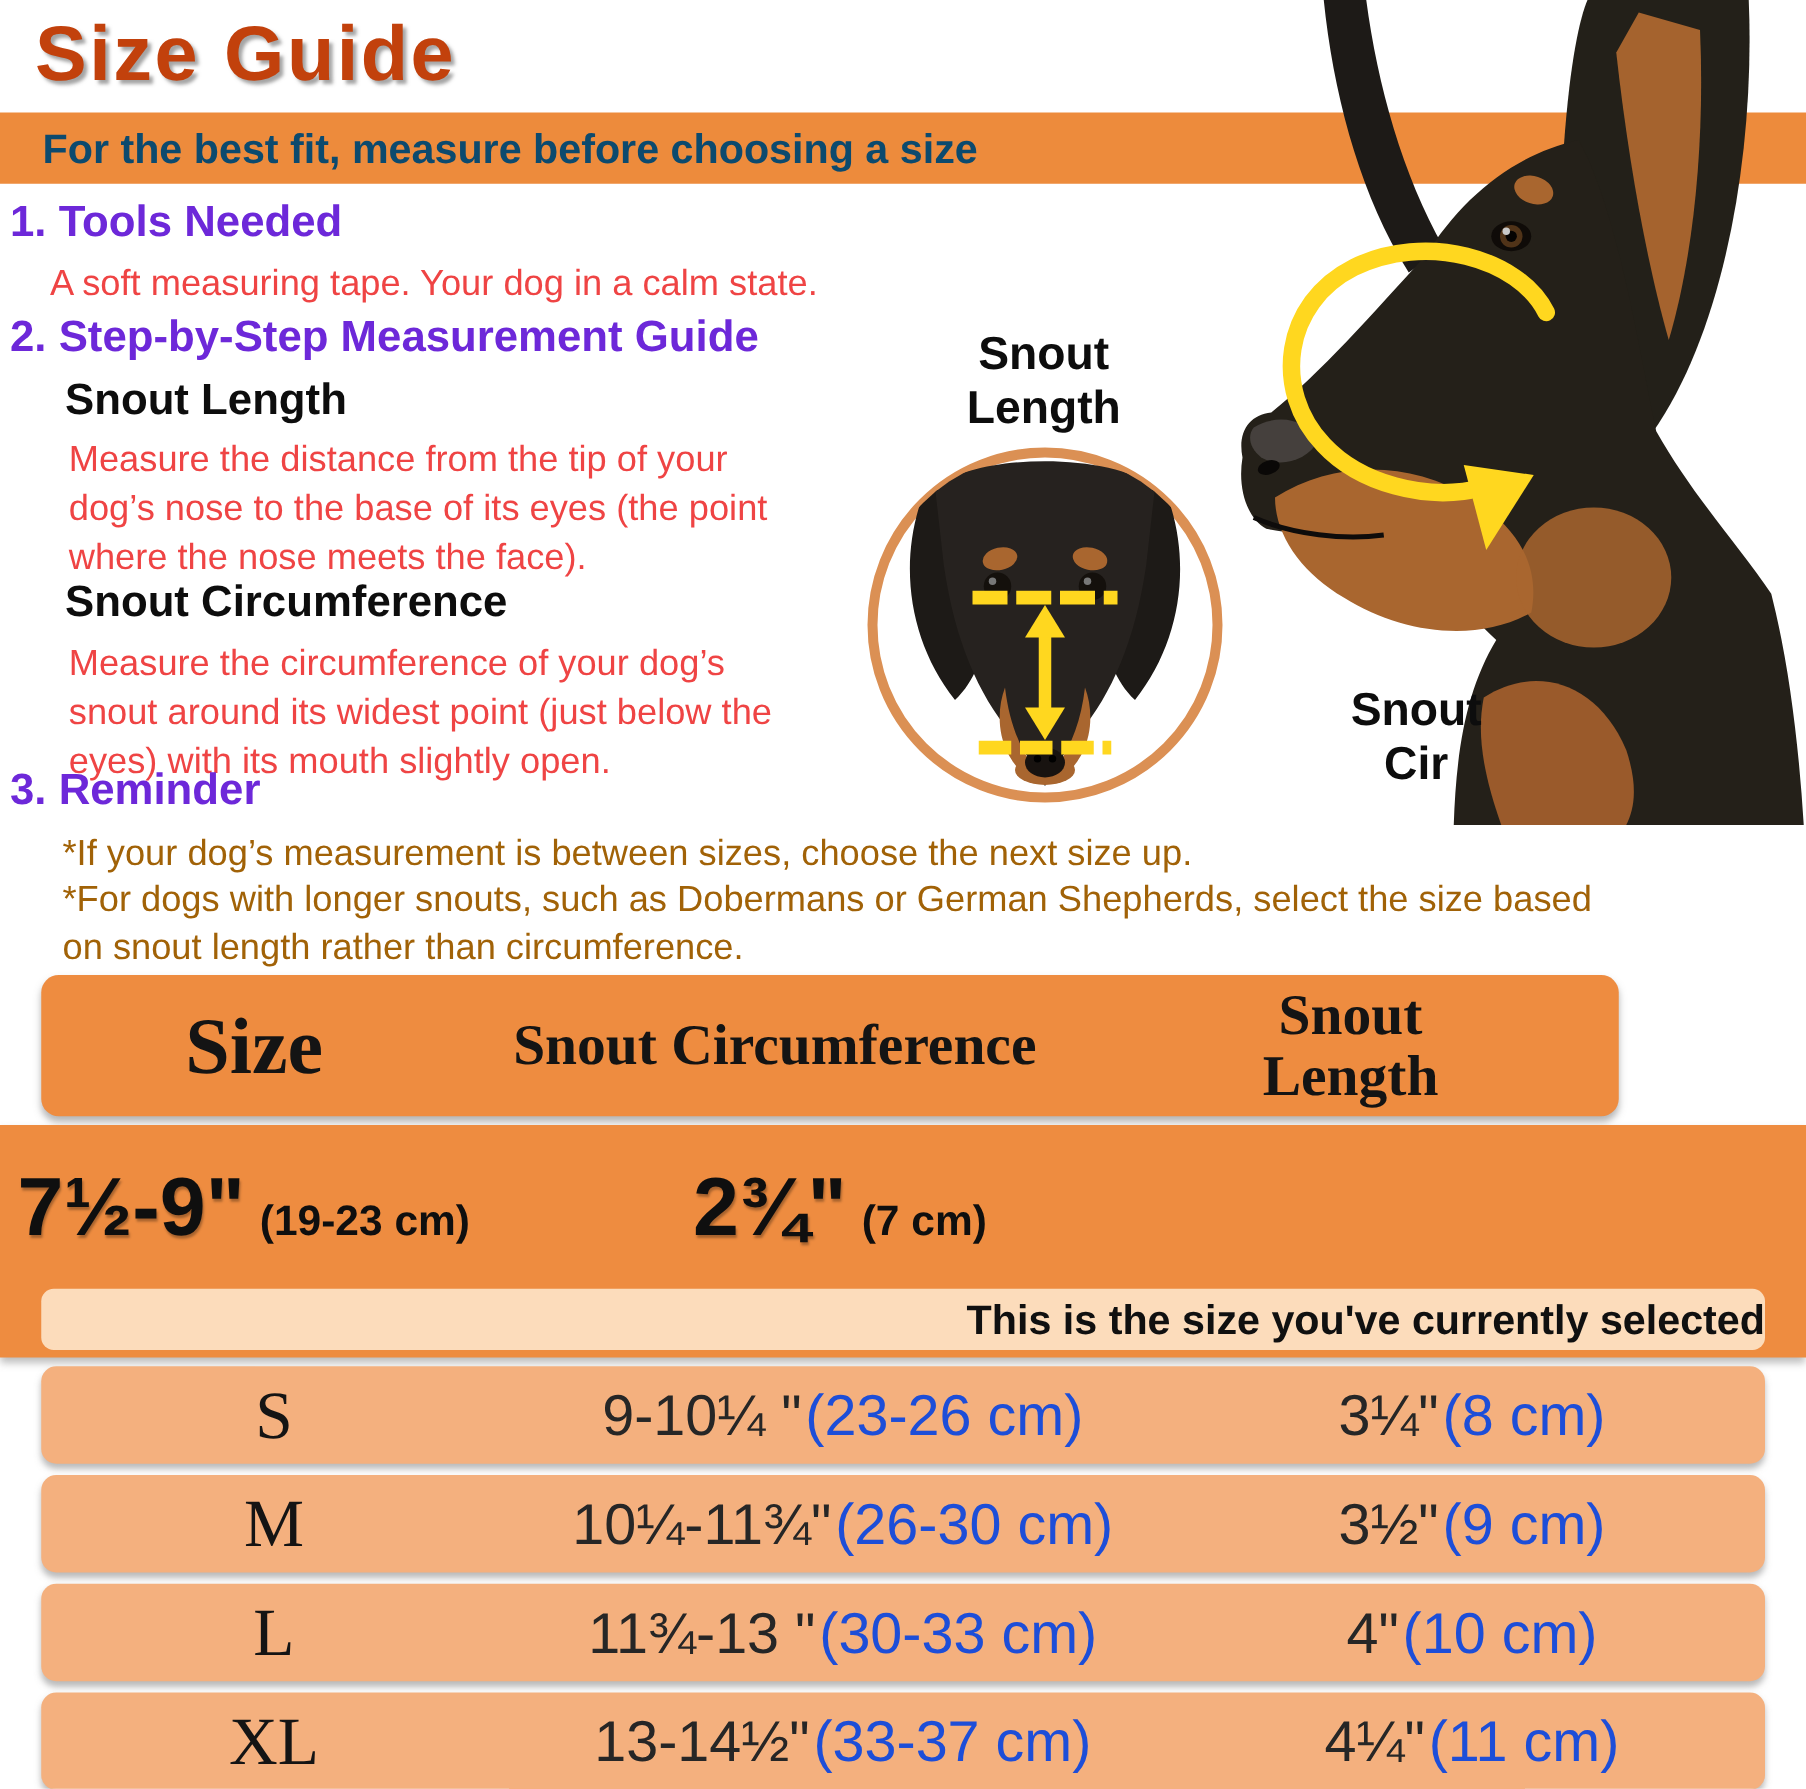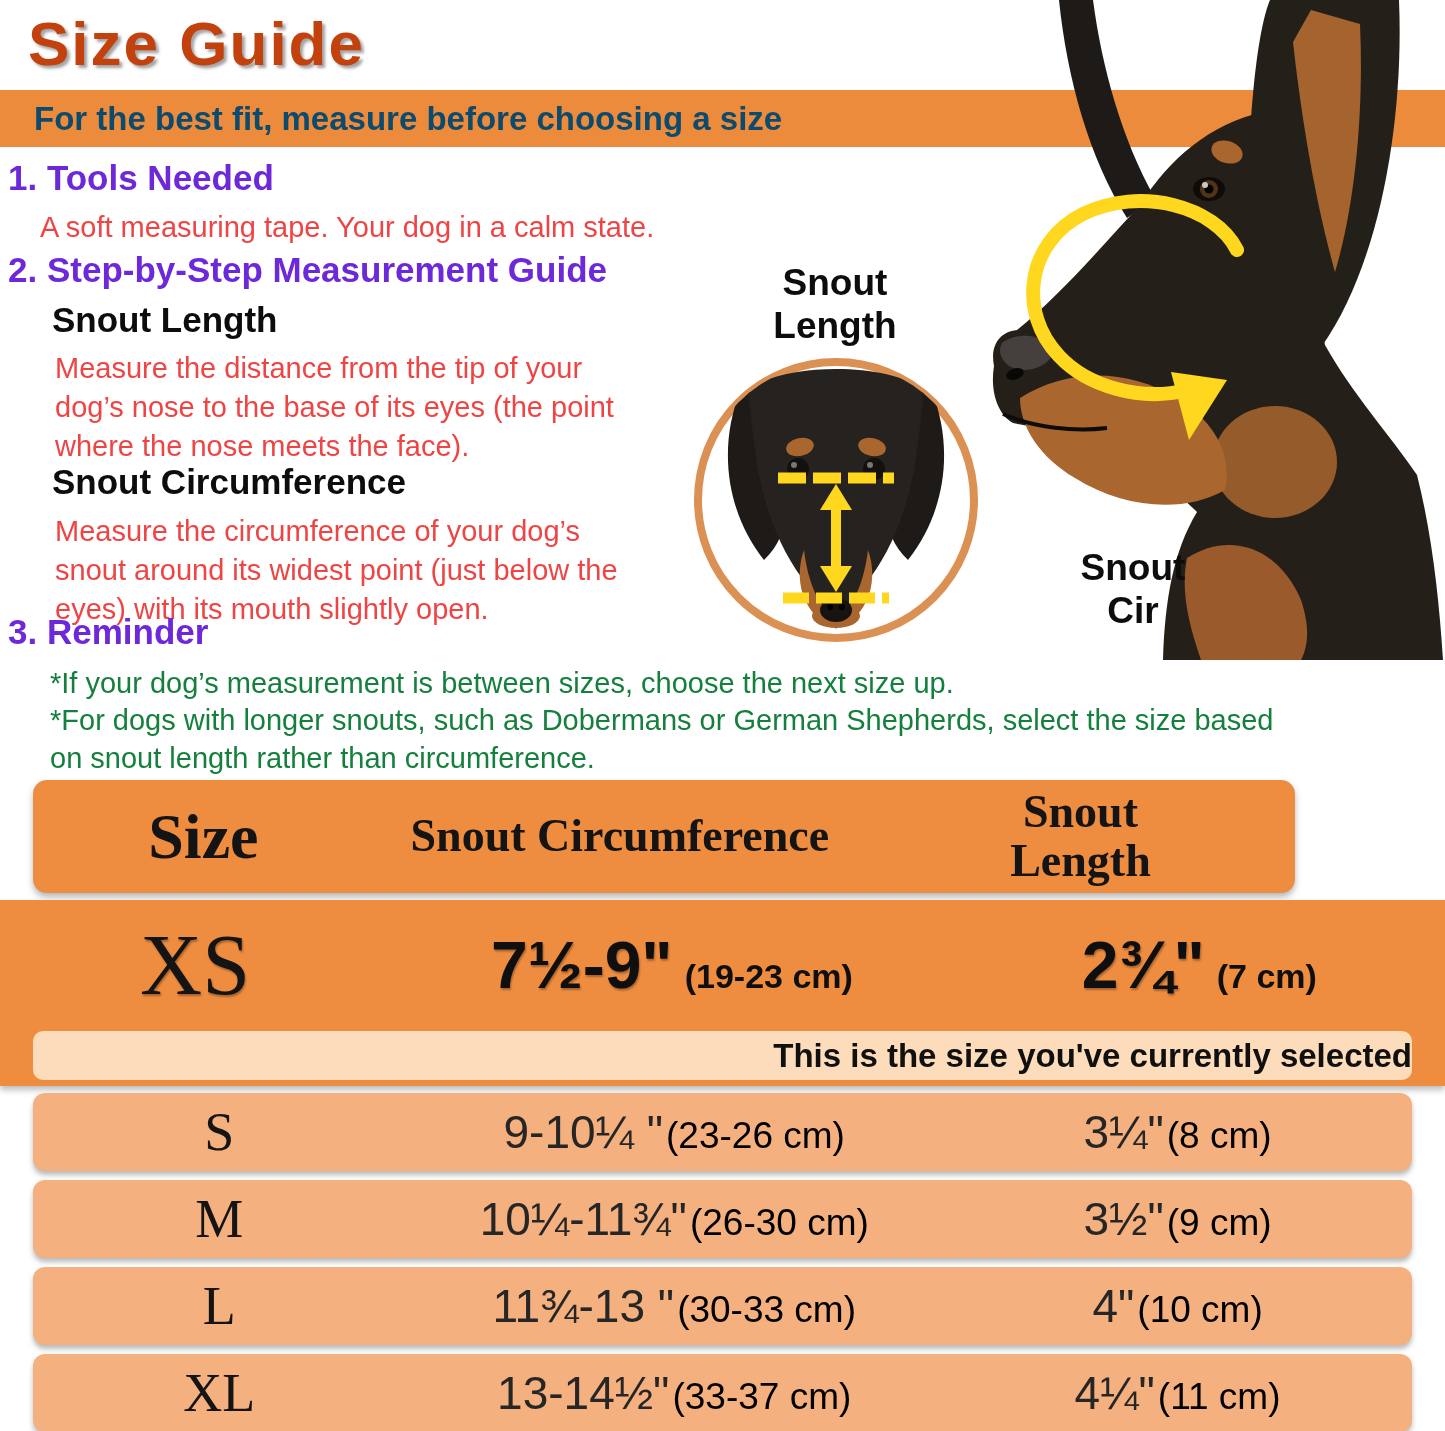--- a/index.html
+++ b/index.html
@@ -16,21 +16,21 @@
   
   .fit-banner{
     left:0;top:90px;width:1445px;height:57px;background:#ED8B3C;z-index:1;
     display:flex;align-items:center;
   }
   .fit-banner span{font-size:33px;font-weight:700;color:#0c4a6e;padding-left:34px;}
   
   .h-num{font-size:35px;font-weight:700;color:#6d28d9;z-index:3;}
   .h-sub{font-size:35px;font-weight:700;color:#0d0d0d;z-index:3;}
   .body-text{font-size:29px;color:#ef4444;line-height:1.35;z-index:3;}
-  .note-text{font-size:29px;color:#15803d;line-height:1.32;z-index:3;}
+  .note-text{font-size:29px;color:#a16207;line-height:1.32;z-index:3;}
   
   .diagram-label{
     font-size:37px;font-weight:700;color:#0d0d0d;text-align:center;line-height:1.15;z-index:4;
   }
   
   .grid3{display:grid;grid-template-columns:27% 39% 34%;width:100%;height:100%;}
   .cell{display:flex;align-items:center;justify-content:center;text-align:center;}
   .serif{font-family:"Liberation Serif",serif;color:#141414;}
   
   .table-header{
@@ -59,21 +59,21 @@
   .selected-strip span{font-size:33px;font-weight:700;color:#101010;}
   
   .rows-host{left:0;top:1093px;width:1445px;z-index:3;}
   .size-row{
     position:relative;margin:0 33px 9px 33px;height:78px;background:#F4B07E;border-radius:12px;
     box-shadow:0 4px 5px rgba(120,120,120,.5);
     display:grid;grid-template-columns:27% 39% 34%;
   }
   .row-size{font-size:54px;}
   .row-num{font-size:46px;color:#262626;}
-  .row-cm{font-size:37px;color:#000000;margin-left:3px;}
+  .row-cm{font-size:46px;color:#1d4ed8;margin-left:3px;}
   
   .circle-diagram{left:688px;top:352px;width:296px;height:296px;z-index:2;}
   .dog-photo{left:975px;top:0;width:470px;height:660px;z-index:2;}
 </style>
 </head>
 <body>
 
 <div class="abs page-title">Size Guide</div>
 
 <div class="abs fit-banner">
@@ -159,21 +159,20 @@
         <span class="th-circ">Snout Circumference</span>
       </div>
     <div class="cell serif th-two">
         <span class="th-len">Snout Length</span>
       </div>
   </div>
 </div>
 
 <div class="abs xs-band">
   <div class="xs-vals grid3">
-    <div class="cell serif xs-size">XS</div>
     <div class="cell">
       <div class="val-group">
         <span class="xs-num">7½-9"</span>
         <span class="xs-cm">(19-23 cm)</span>
       </div>
     </div>
     <div class="cell">
       <div class="val-group">
         <span class="xs-num">2¾"</span>
         <span class="xs-cm">(7 cm)</span>

